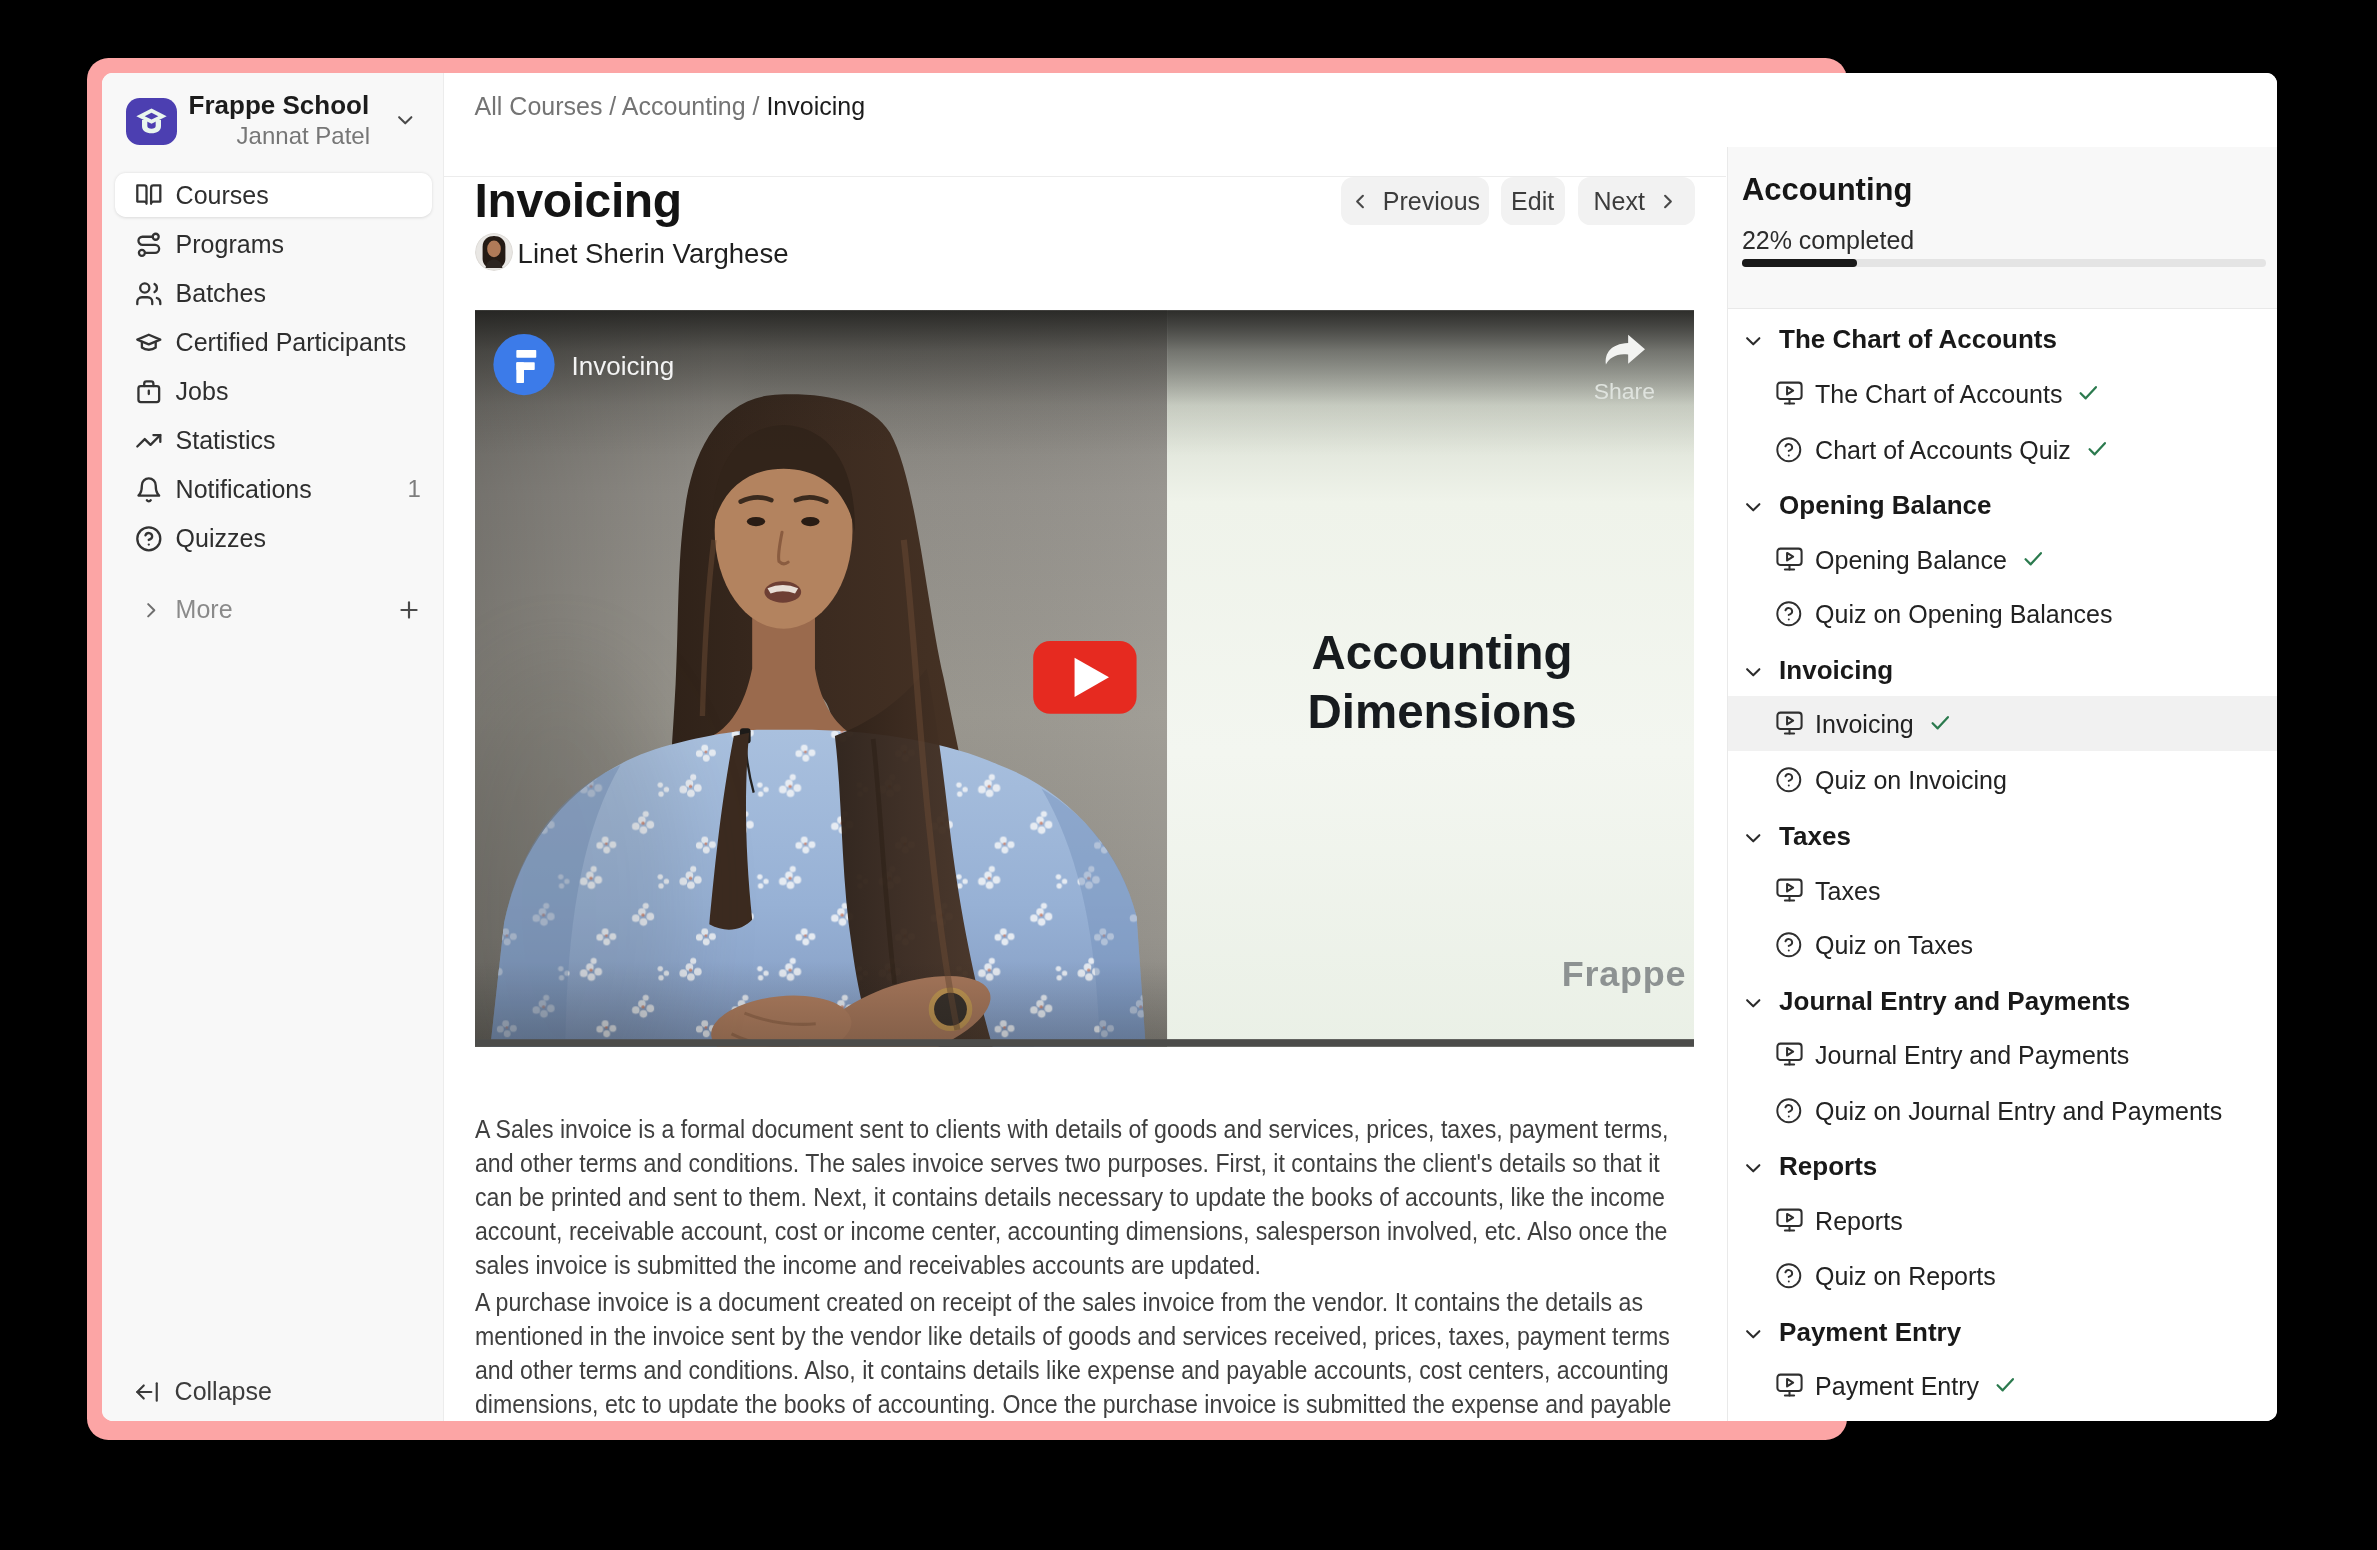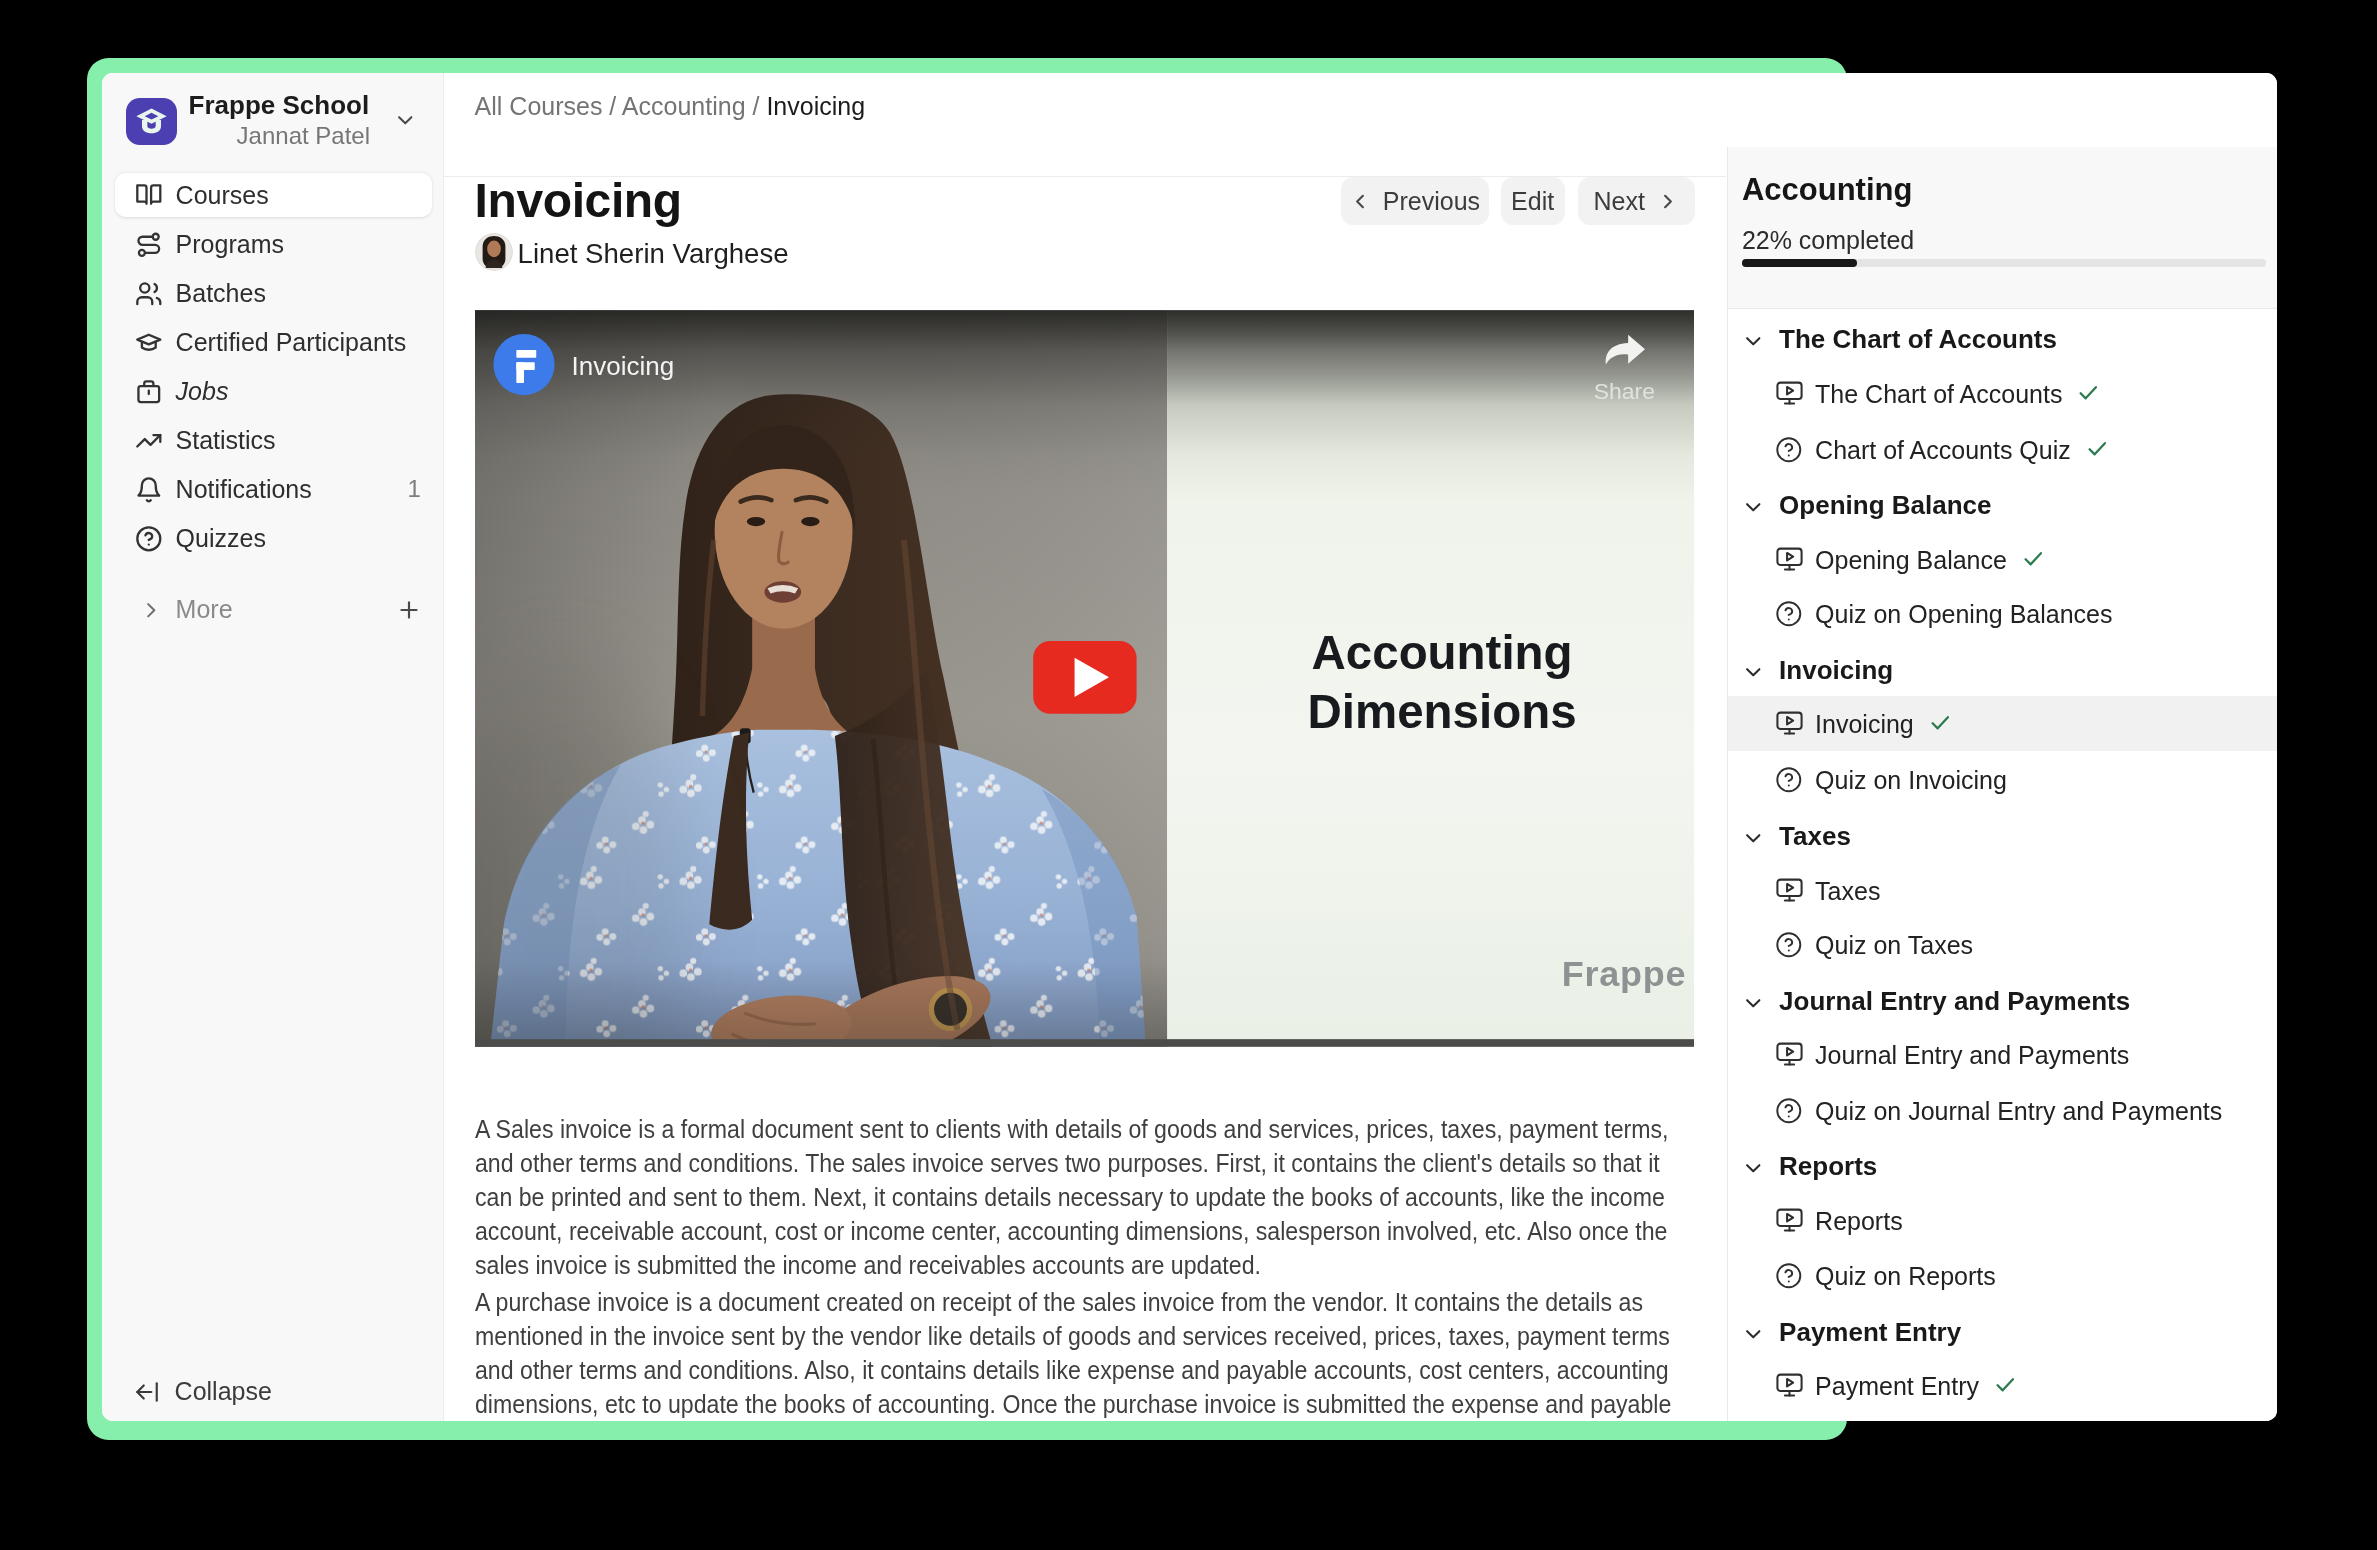--- a/index.html
+++ b/index.html
@@ -1,19 +1,19 @@
 <!DOCTYPE html>
 <html style="font-size:12.3px"><head>
 <meta charset="utf-8">
 <style>
   * { margin:0; padding:0; box-sizing:border-box; }
   html,body { width:2377px; height:1550px; background:#000; overflow:hidden;
     font-family:"Liberation Sans", sans-serif; -webkit-font-smoothing:antialiased; }
   .frame { position:absolute; left:87px; top:58px; width:1760px; height:1382px;
-    background:#86efac; border-radius:21.4px; }
+    background:#fca5a5; border-radius:21.4px; }
   .app { position:absolute; left:14.6px; top:15.3px; width:2175px; height:1348px;
     background:#fff; border-radius:10.7px; overflow:hidden; }
   
   .sidebar { position:absolute; left:0; top:0; width:342px; height:1348px;
     background:#f8f8f8; border-right:0.8px solid #ececec; }
   .brandlogo { position:absolute; left:24px; top:24.5px; width:51px; height:47px;
     border-radius:13.8px; background:#4c3fb1; }
   .brandname { position:absolute; left:87px; top:17px; font-size:26px; font-weight:700; color:#1c1c1c; }
   .brandsub  { position:absolute; left:87px; top:49px; font-size:24px; color:#767676;margin-left:48px; }
   .brandchev { position:absolute; left:291px; top:35px; }
@@ -120,21 +120,21 @@
           </svg>
       <div class="lb">Batches</div>
     </div>
     <div class="mrow" style="top:247px;">
       <svg class="ic" width="27.6" height="27.6" viewBox="0 0 24 24" fill="none" stroke="#333" stroke-width="2" stroke-linecap="round" stroke-linejoin="round">
             <path d="M22 9.2 12 5 2 9.2l10 4.2z"></path>
             <path d="M6 11.2v4.9c3.3 2.6 8.7 2.6 12 0v-4.9"></path>
           </svg>
       <div class="lb">Certified Participants</div>
     </div>
-    <div class="mrow" style="top:296px;font-style:italic;">
+    <div class="mrow" style="top:296px;">
       <svg class="ic" width="27.6" height="27.6" viewBox="0 0 24 24" fill="none" stroke="#333" stroke-width="2" stroke-linecap="round" stroke-linejoin="round">
             <rect x="3" y="7" width="18" height="14" rx="2"></rect>
             <path d="M8 7V5a2 2 0 0 1 2-2h4a2 2 0 0 1 2 2v2"></path>
             <path d="M12 11v3"></path>
           </svg>
       <div class="lb">Jobs</div>
     </div>
     <div class="mrow" style="top:345px;">
       <svg class="ic" width="27.6" height="27.6" viewBox="0 0 24 24" fill="none" stroke="#333" stroke-width="2" stroke-linecap="round" stroke-linejoin="round">
             <polyline points="22 7 13.5 15.5 8.5 10.5 2 17"></polyline>

